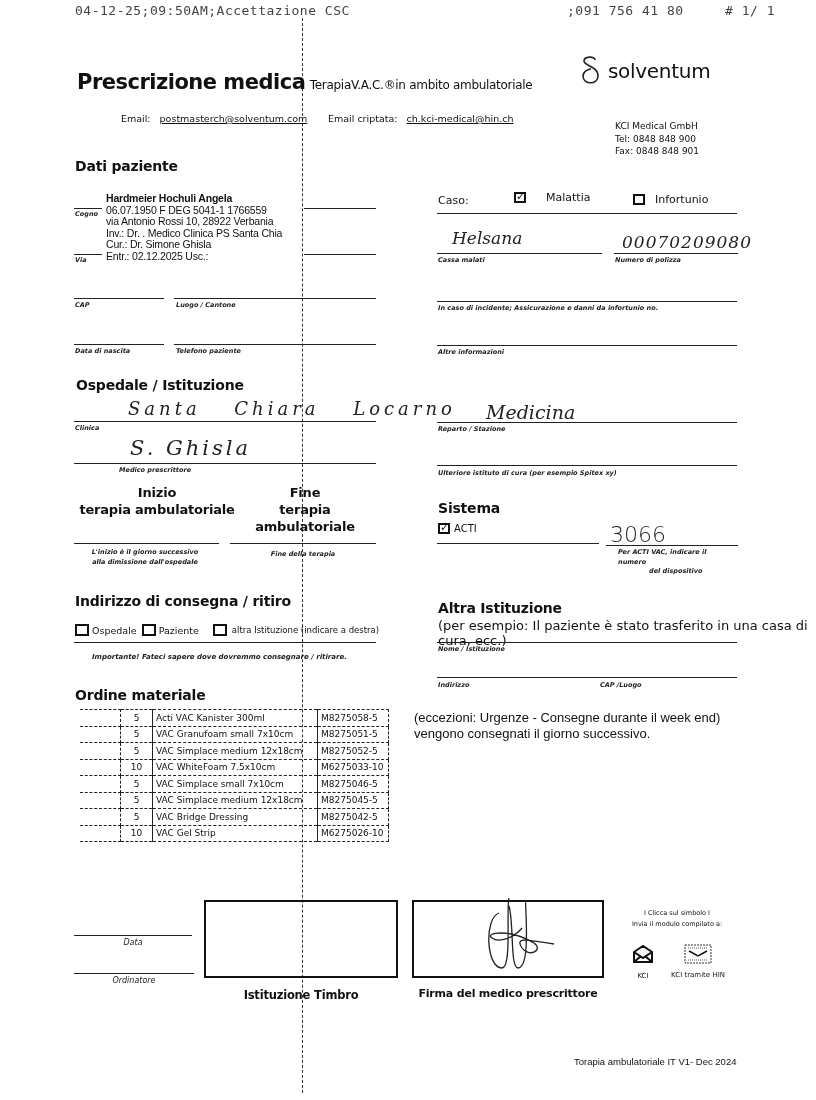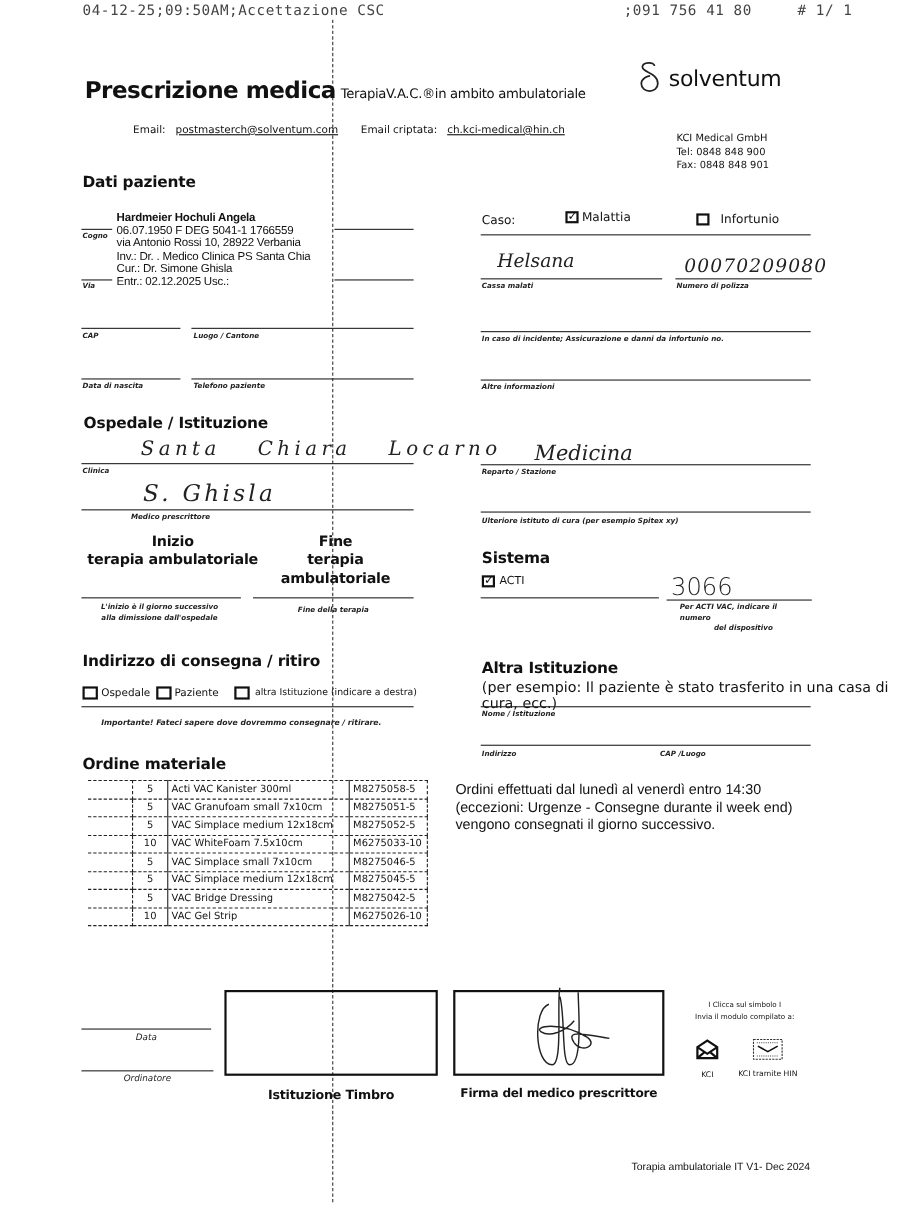--- a/index.html
+++ b/index.html
@@ -84,21 +84,21 @@
 <div class="abs cap" style="left:75px; top:301px;">CAP</div>
 <div class="line" style="left:174px; top:298px; width:202px;"></div>
 <div class="abs cap" style="left:176px; top:301px;">Luogo / Cantone</div>
 
 <div class="line" style="left:74px; top:344px; width:90px;"></div>
 <div class="abs cap" style="left:75px; top:347px;">Data di nascita</div>
 <div class="line" style="left:174px; top:344px; width:202px;"></div>
 <div class="abs cap" style="left:176px; top:347px;">Telefono paziente</div>
 
 <div class="abs lbl" style="left:438px; top:194px; font-size:11px;">Caso:</div>
-<div class="abs lbl" style="left:514px; top:191px; font-size:11px; display:flex; align-items:center; gap:3px;">
+<div class="abs lbl" style="left:514px; top:191px; font-size:11px; display:flex; align-items:center; gap:20px;">
   <span class="cb checked"></span>
   <span>Malattia</span>
 </div>
 <div class="abs lbl" style="left:633px; top:193px; font-size:11px; display:flex; align-items:center; gap:10px;">
   <span class="cb"></span>
   <span>Infortunio</span>
 </div>
 <div class="line" style="left:437px; top:213px; width:300px;"></div>
 
 <div class="abs hand" style="left:452px; top:228px; font-size:17px;">Helsana</div>
@@ -227,21 +227,20 @@
           <td class="c0"></td>
           <td class="c1">10</td>
           <td class="c2">VAC Gel Strip</td>
           <td class="c3">M6275026-10</td>
         </tr>
       </tbody>
   </table>
 </div>
 
 <div class="abs delivery" style="left:414px; top:710px;">
-  <div>Ordini effettuati dal lunedì al venerdì entro 14:30</div>
   <div>(eccezioni: Urgenze - Consegne durante il week end)</div>
   <div>vengono consegnati il giorno successivo.</div>
 </div>
 
 <div class="line" style="left:74px; top:935px; width:118px;"></div>
 <div class="abs cap" style="left:74px; top:938px; width:118px; text-align:center; font-size:8px; font-weight:normal;">Data</div>
 <div class="line" style="left:74px; top:973px; width:120px;"></div>
 <div class="abs cap" style="left:74px; top:976px; width:120px; text-align:center; font-size:8px; font-weight:normal;">Ordinatore</div>
 
 <div class="stamp" style="left:204px; top:900px; width:190px; height:74px;"></div>

